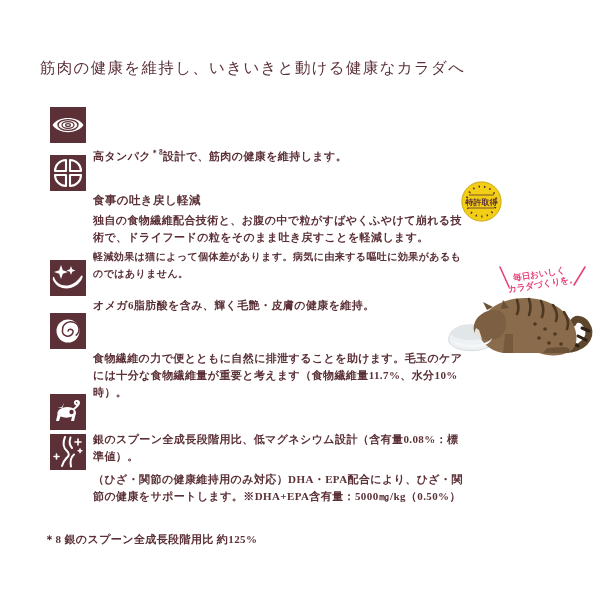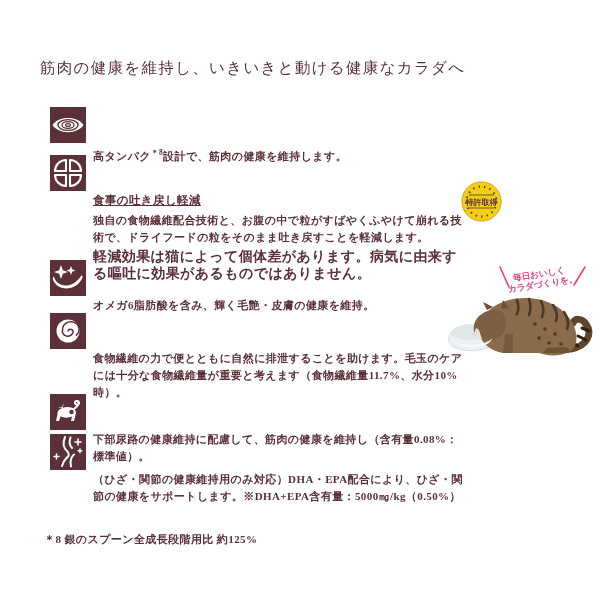--- a/index.html
+++ b/index.html
@@ -11,22 +11,22 @@
   }
   .page{position:absolute;inset:0;}
   .headline{
     position:absolute;left:40px;top:58px;margin:0;
     font-size:15.5px;letter-spacing:1.3px;font-weight:normal;white-space:nowrap;
   }
   .row{position:absolute;left:50px;display:flex;align-items:flex-start;}
   .icon{width:36px;height:36px;flex:0 0 36px;margin-right:7px;}
   .icon svg{display:block;}
   .txt{width:376px;font-size:11px;line-height:17px;letter-spacing:0.4px;padding-top:1px;margin-top:36px;}
-  .title{font-size:11.5px;line-height:16px;margin-bottom:4px;text-decoration:underline;}
-  .note{font-size:14px;line-height:16.5px;margin-top:3px;}
+  .title{font-size:11.5px;line-height:16px;margin-bottom:4px;}
+  .note{font-size:10px;line-height:16.5px;margin-top:3px;}
   .badge{position:absolute;left:461px;top:181px;width:41px;height:41px;text-align:center;}
   .photo{position:absolute;left:443px;top:254px;width:157px;height:124px;}
   .footnote{position:absolute;left:44px;top:532px;font-size:11px;letter-spacing:0.4px;}
 </style>
 </head>
 <body>
 
 <div class="page">
 
   <h1 class="headline">筋肉の健康を維持し、いきいきと動ける健康なカラダへ</h1>
@@ -105,21 +105,21 @@
   <div class="row" style="top:394px">
     <span class="icon">
       <svg viewBox="0 0 36 36" width="36" height="36">
         <rect width="36" height="36" fill="#5b3037"></rect>
         <path d="M6,8 L7.5,13 L12,13 L14,8.5 L12.5,14 C9,15 7,17.5 7.5,20.5 L6,27 L9,27 L10.5,22.5 C14,24 19,24 22,22.5 L21,27 L24,27 L25.5,21 C26.5,19 26,16.5 24,15 L22,13.8 C19,12.5 15,12.6 12.5,14 L7.5,13 Z" fill="#ffffff"></path>
         <path d="M24,15 C28,12 31,8 27.5,7 C24.5,6.2 24,10 26.5,10.5 C29,11 29.5,8.5 28,8.2" fill="none" stroke="#ffffff" stroke-width="2" stroke-linecap="round"></path>
         <circle cx="21.5" cy="18" r="2.2" fill="#5b3037"></circle>
       </svg>
     </span>
     <div class="txt">
-      <div>下部尿路の健康維持に配慮して、筋肉の健康を維持し（含有量0.08%：標準値）。</div>
+      <div>銀のスプーン全成長段階用比、低マグネシウム設計（含有量0.08%：標準値）。</div>
     </div>
   </div>
 
   <div class="row" style="top:434px">
     <span class="icon">
       <svg viewBox="0 0 36 36" width="36" height="36">
         <rect width="36" height="36" fill="#5b3037"></rect>
         <g fill="none" stroke="#ffffff" stroke-width="2" stroke-linecap="round">
           <path d="M15,3 C12.5,9 13,13.5 17,17 C19.5,19.3 19.5,22 16.5,24"></path>
           <path d="M20.5,3.5 C19,8 19.5,11.5 22,14"></path>

